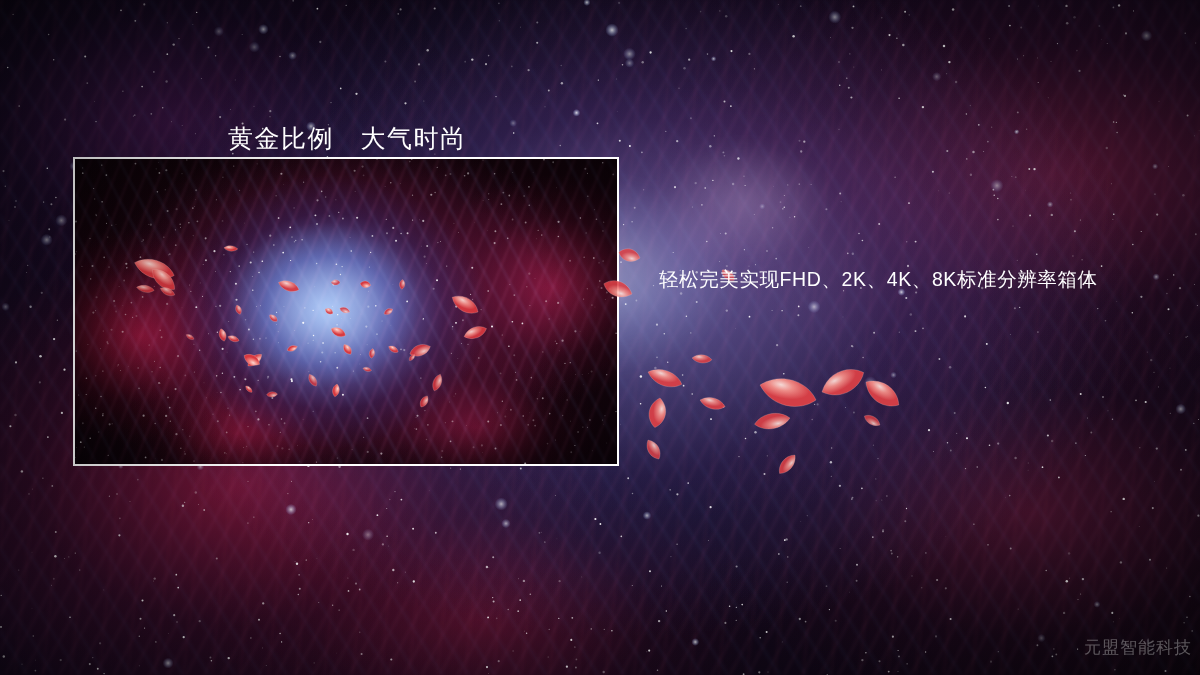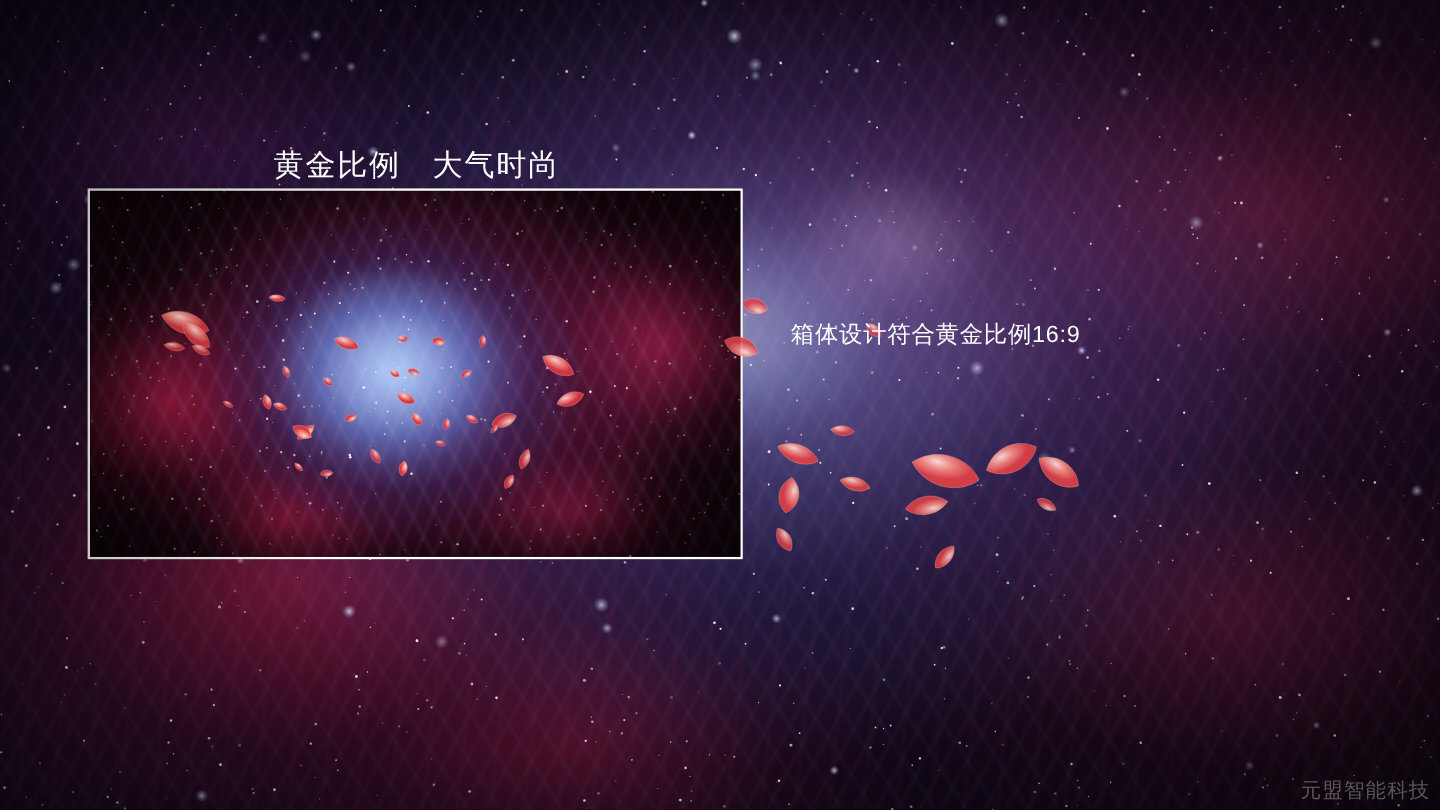--- a/index.html
+++ b/index.html
@@ -141,21 +141,21 @@
     line-height: 43px;
     color: #ffffff;
     letter-spacing: 0.6px;
     white-space: pre;
     font-weight: 400;
   }
 
   #watermark {
     position: absolute;
     right: 8px;
-    bottom: 5px;
+    bottom: 16px;
     font-size: 17px;
     color: rgba(205,205,205,0.40);
     letter-spacing: 1px;
     white-space: pre;
   }
 </style>
 </head>
 <body>
 
 <div id="slide">
@@ -1888,18 +1888,18 @@
           </g>
         </g>
     </svg>
   </div>
 
   <div class="vignette"></div>
 
   <div id="slide-title">黄金比例　大气时尚</div>
 
   <div id="body-text">
-    <div class="bodyline">箱体设计符合黄金比例16:9</div>
+    <div class="bodyline">轻松完美实现FHD、2K、4K、8K标准分辨率箱体</div>
   </div>
 
   <div id="watermark">元盟智能科技</div>
 
 </div>
 
 </body></html>

